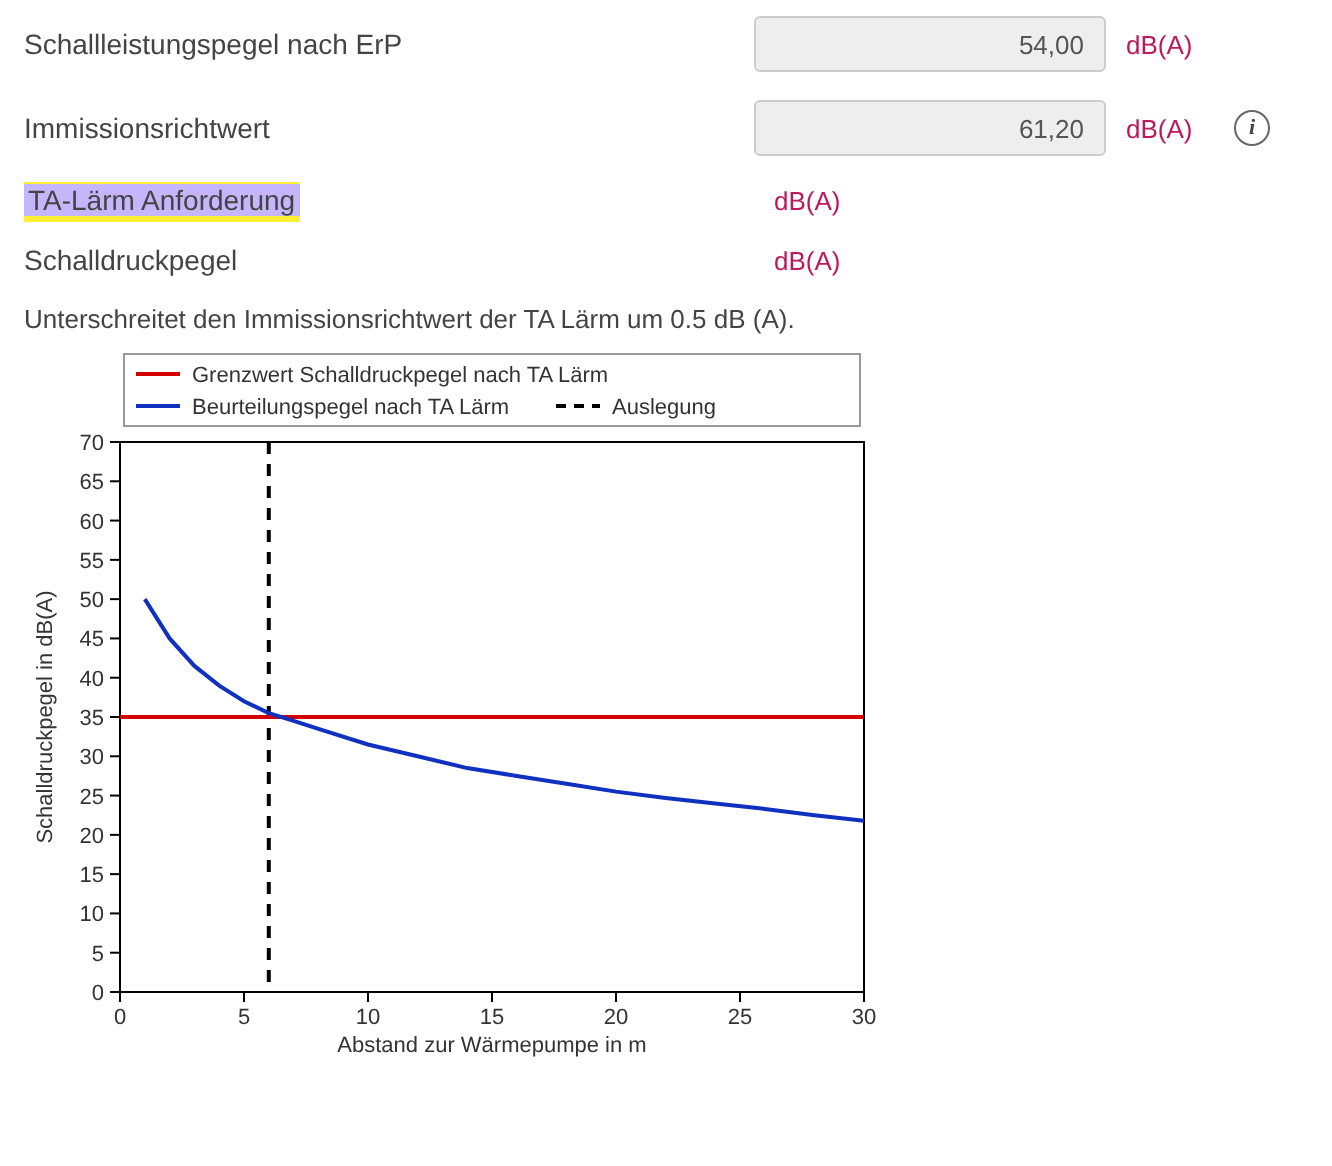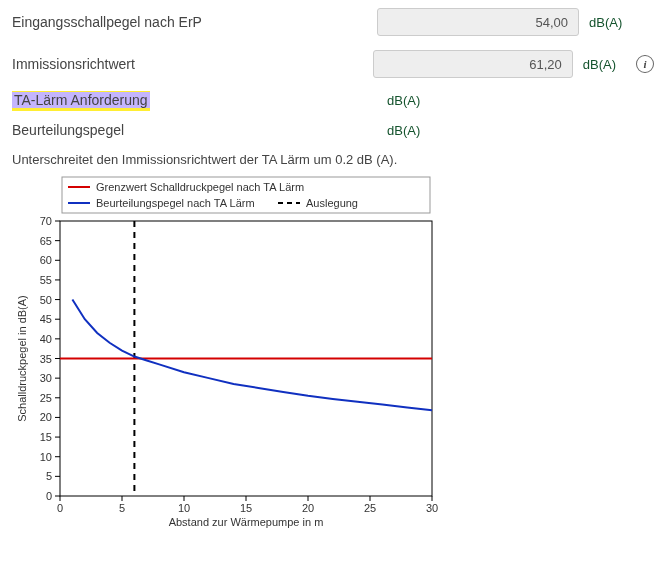--- a/index.html
+++ b/index.html
@@ -21,21 +21,21 @@
     width: 365px;
     font-size: 14px;
     color: #444;
   }
   .label.highlight span {
     background: #c4b5fd;
     box-shadow: 0 3px 0 #ffee33, 0 -1px 0 #ffee33;
     padding: 0 2px;
   }
   .input-wrap {
-    width: 202px;
+    width: 176px;
   }
   .input-wrap input {
     width: 100%;
     box-sizing: border-box;
     height: 28px;
     background: #eeeeee;
     border: 1px solid #ccc;
     border-radius: 3px;
     text-align: right;
     padding: 0 10px;
@@ -54,21 +54,21 @@
     width: 46px;
     height: 22px;
     background: rgba(255,238,51,0.7);
     border-radius: 11px / 11px;
     pointer-events: none;
   }
   .unit {
     width: 50px;
     padding-left: 10px;
     font-size: 13px;
-    color: #14532d;
+    color: #be185d;
   }
   .info {
     display: inline-flex;
     align-items: center;
     justify-content: center;
     width: 16px;
     height: 16px;
     border: 1px solid #666;
     border-radius: 50%;
     font-family: Georgia, serif;
@@ -91,41 +91,41 @@
     font-family: Arial, Helvetica, sans-serif;
     font-size: 11px;
     fill: #333;
   }
 </style>
 </head>
 <body>
 
 <div id="rows">
     <div class="row">
-      <div class="label"><span>Eingangsschallpegel nach ErP</span></div>
+      <div class="label"><span>Schallleistungspegel nach ErP</span></div>
       <div class="input-wrap"><input type="text" readonly="" value="54,00" style=""></div>
       <div class="unit">dB(A)</div>
     </div>
     <div class="row">
       <div class="label"><span>Immissionsrichtwert</span></div>
       <div class="input-wrap"><input type="text" readonly="" value="61,20" style=""></div>
       <div class="unit">dB(A)</div>
       <span class="info">i</span>
     </div>
     <div class="row">
       <div class="label highlight"><span>TA-Lärm Anforderung</span></div>
       <div class="unit">dB(A)</div>
     </div>
     <div class="row">
-      <div class="label"><span>Beurteilungspegel</span></div>
+      <div class="label"><span>Schalldruckpegel</span></div>
       <div class="unit">dB(A)</div>
     </div>
   </div>
 
-<div class="note">Unterschreitet den Immissionsrichtwert der TA Lärm um 0.2 dB (A).</div>
+<div class="note">Unterschreitet den Immissionsrichtwert der TA Lärm um 0.5 dB (A).</div>
 
 <div class="chart">
   <svg id="chartsvg" width="430" height="355">
       <rect x="48" y="46" width="372" height="275" fill="none" stroke="#000" stroke-width="1"></rect>
       <line x1="48" y1="321" x2="48" y2="326" stroke="#000"></line>
       <text x="48" y="337" text-anchor="middle">0</text>
       <line x1="110" y1="321" x2="110" y2="326" stroke="#000"></line>
       <text x="110" y="337" text-anchor="middle">5</text>
       <line x1="172" y1="321" x2="172" y2="326" stroke="#000"></line>
       <text x="172" y="337" text-anchor="middle">10</text>

